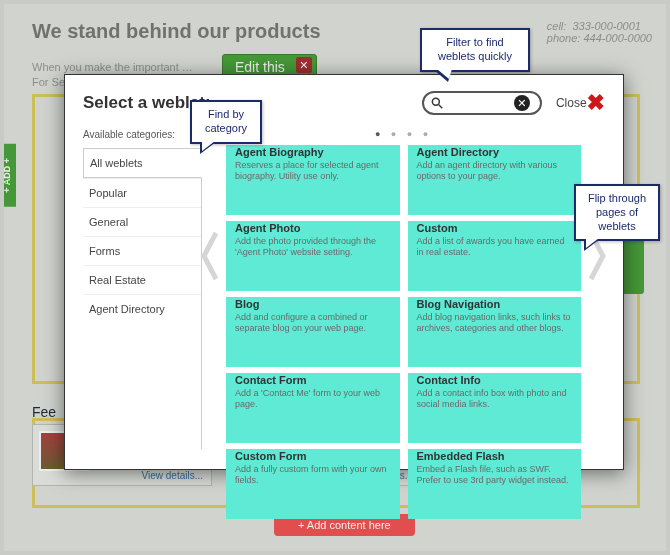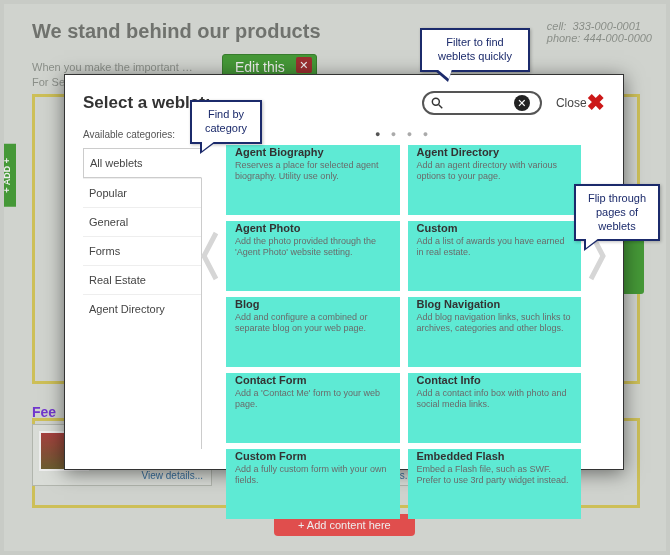--- a/index.html
+++ b/index.html
@@ -31,21 +31,21 @@
   .bg-add-tab {
     position:absolute; left:-6px; top:140px;
     background:#3a9b29; color:#fff; font-size:9px; font-weight:bold;
     padding:14px 4px; writing-mode:vertical-rl; transform:rotate(180deg);
     border-radius:0 4px 4px 0;
   }
   .bg-panel-right {
     position:absolute; right:22px; top:200px; width:36px; height:90px;
     background:#3a9b29; border-radius:3px;
   }
-  .bg-feed { position:absolute; left:28px; top:400px; font-size:14px; font-weight:bold; color:#6d28d9;}
+  .bg-feed { position:absolute; left:28px; top:400px; font-size:14px; font-weight:normal; color:#0f172a;}
   .bg-card {
     position:absolute; top:420px; width:180px; height:62px;
     background:#e7e9e4; border:1px solid #b8bcb4;
   }
   .bg-card.a { left:28px; }
   .bg-card.b { left:238px; }
   .bg-card .thumb { width:50px; height:40px; margin:6px; background:linear-gradient(#a33,#652); display:inline-block; border:2px solid #fff;}
   .bg-card .vd { position:absolute; right:8px; bottom:4px; font-size:10px; color:#2a6aa0;}
   .bg-yellow { position:absolute; border:3px solid #d8c850; }
   .bg-yellow.a { top:90px; left:28px; width:608px; height:290px; }

